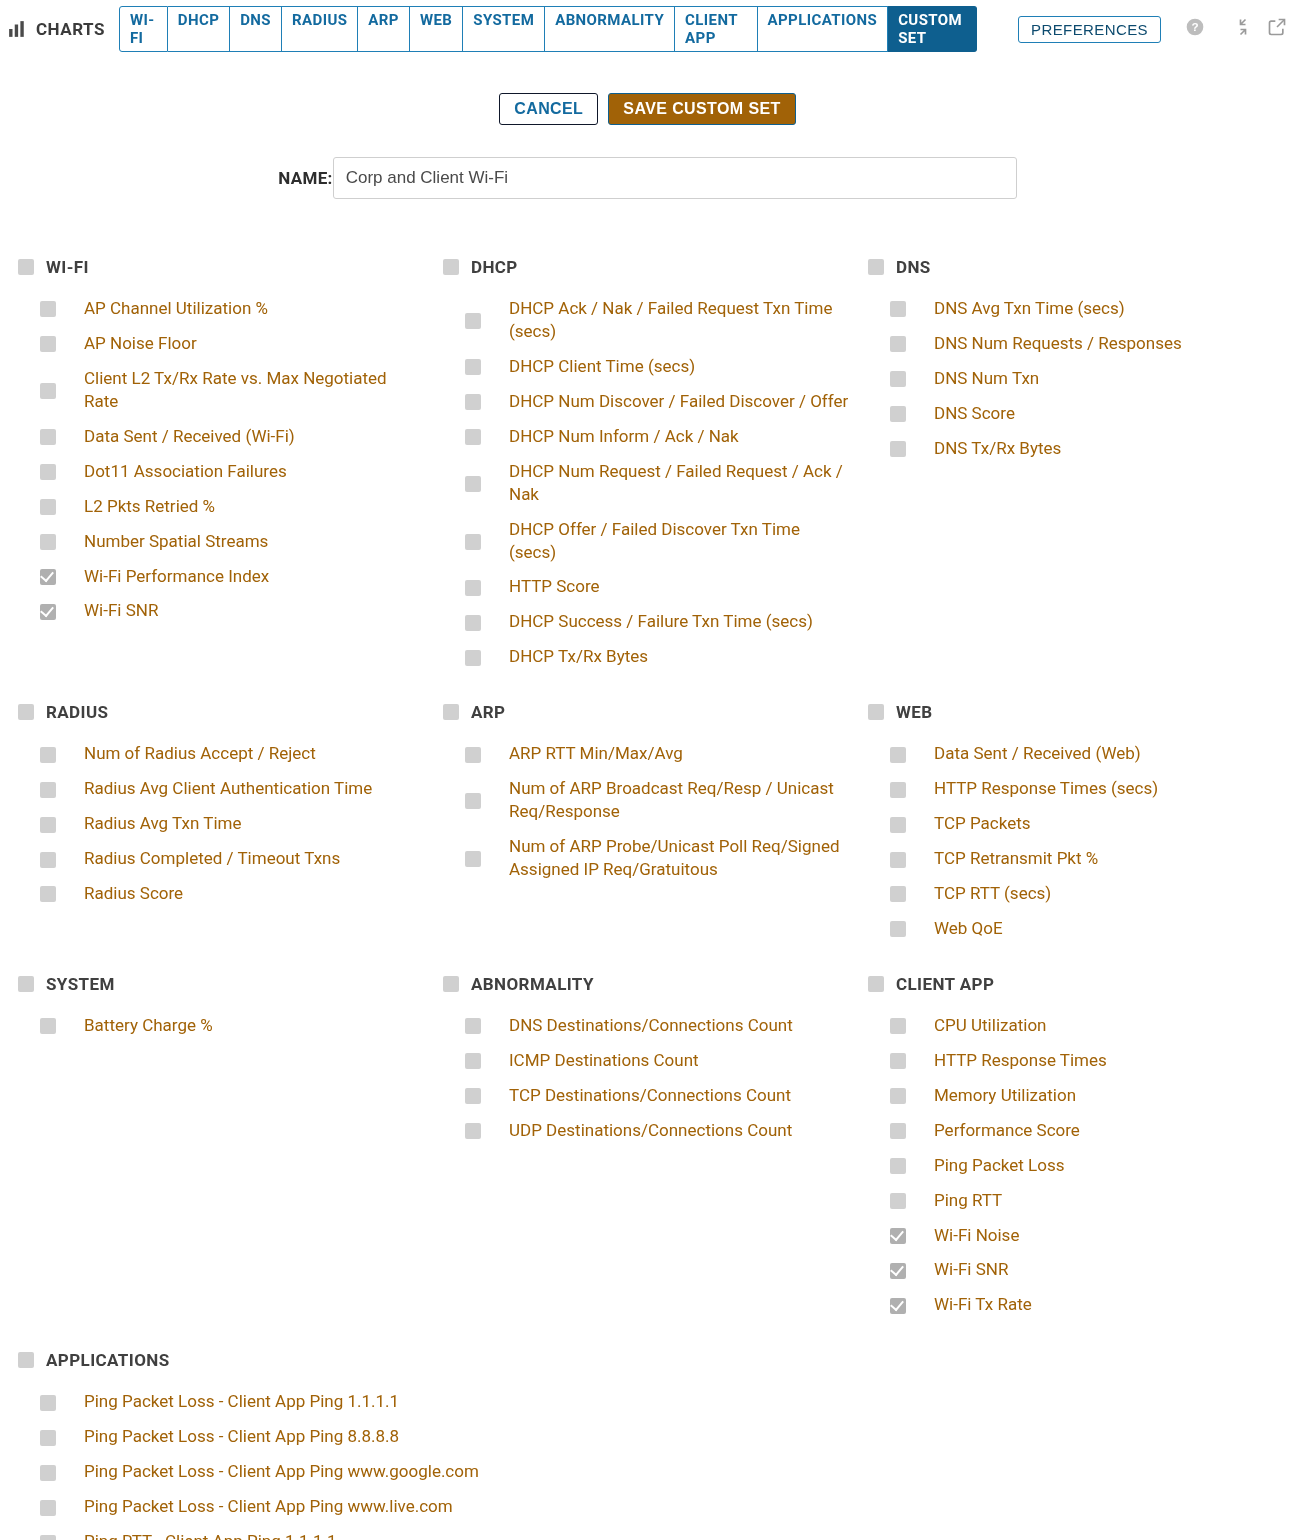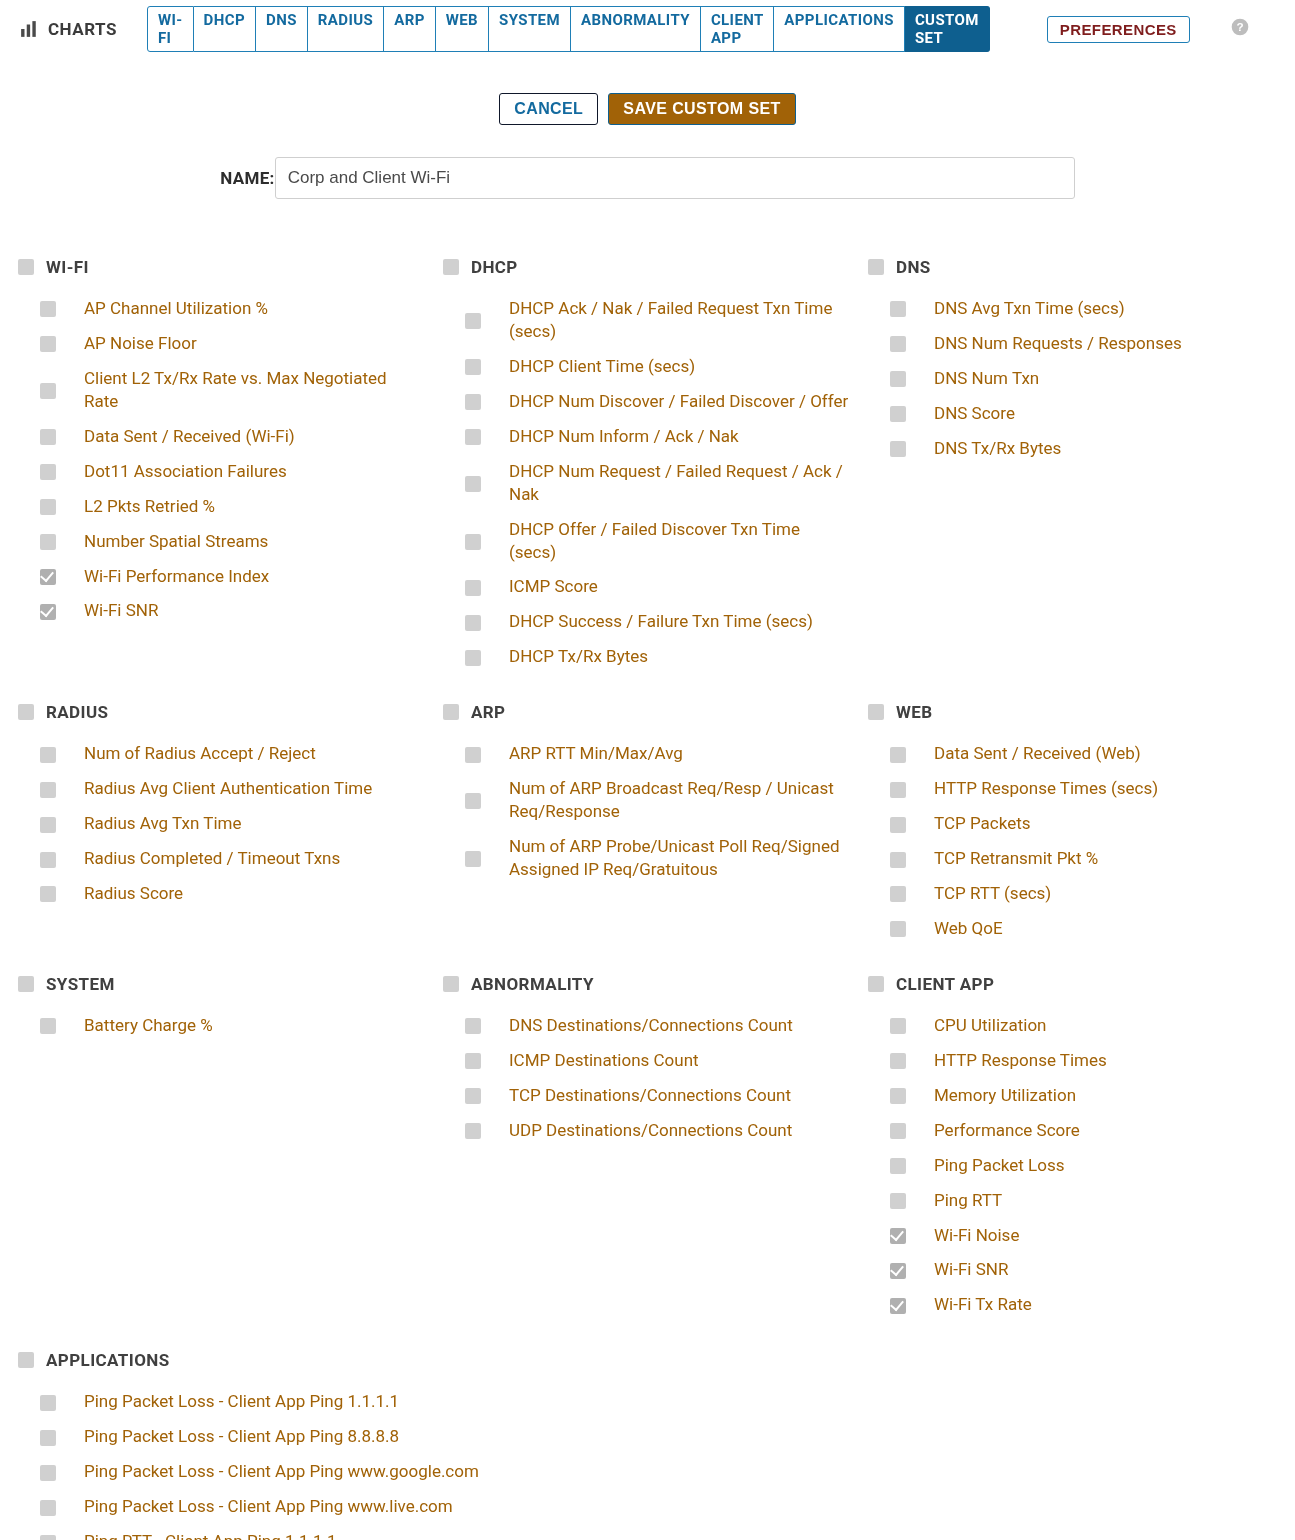--- a/index.html
+++ b/index.html
@@ -7,22 +7,22 @@
     margin: 0;
     font-family: -apple-system, BlinkMacSystemFont, "Segoe UI", Roboto, "Helvetica Neue", Arial, sans-serif;
     background: #fff;
     color: #4a4a4a;
     font-size: 17px;
     width: 1295px;
   }
   .top-bar {
     display: flex;
     align-items: center;
-    padding: 6px 8px 6px 20px;
-    gap: 30px;
+    padding: 6px 8px 6px 8px;
+    gap: 14px;
   }
   .charts-label {
     display: flex;
     align-items: center;
     gap: 10px;
     color: #3b3b3b;
     font-weight: 700;
     font-size: 17px;
     letter-spacing: .5px;
   }
@@ -43,22 +43,22 @@
     padding: 4px 10px;
     cursor: pointer;
     background: #fff;
   }
   .tab + .tab { border-left: none; }
   .tab:first-child { border-top-left-radius: 3px; border-bottom-left-radius: 3px; }
   .tab:last-child { border-top-right-radius: 3px; border-bottom-right-radius: 3px; }
   .tab.active { background: #0e5f8f; border-color: #0e5f8f; color: #fff; }
   .prefs-btn {
     border: 1px solid #1f7fb6;
-    color: #7f1d1d;
-    font-weight: 700;
+    color: #0c4a6e;
+    font-weight: 400;
     font-size: 15px;
     letter-spacing: .4px;
     padding: 4px 12px;
     cursor: pointer;
     background: #fff;
     border-radius: 3px;
     margin-left: 27px;
   }
   .help-icon {
     color: #bdbdbd;
@@ -83,21 +83,21 @@
     cursor: pointer;
   }
   .btn-secondary { background:#fff; color:#136a9f; border:1px solid #0f172a; }
   .btn-primary   { background:#a16207; color:#fff; border:1px solid #0e5f8f; }
   .name-row {
     display:flex; align-items:center; justify-content:center; gap:0;
     padding: 12px 0 20px;
   }
   .name-label { font-weight:700; font-size:17px; color:#2d2d2d; letter-spacing:.3px; }
   .name-input {
-    width: 800px;
+    width: 684px;
     padding: 10px 12px;
     border: 1px solid #cfcfcf;
     border-radius: 3px;
     font-size: 17px;
     color:#4a4a4a;
   }
   .grid {
     display: grid;
     grid-template-columns: repeat(3, 1fr);
     column-gap: 18px;
@@ -256,21 +256,21 @@
       <div class="item">
         <span class="cbox"></span>
         <span>DHCP Num Request / Failed Request / Ack / Nak</span>
       </div>
       <div class="item">
         <span class="cbox"></span>
         <span>DHCP Offer / Failed Discover Txn Time (secs)</span>
       </div>
       <div class="item">
         <span class="cbox"></span>
-        <span>ICMP Score</span>
+        <span>HTTP Score</span>
       </div>
       <div class="item">
         <span class="cbox"></span>
         <span>DHCP Success / Failure Txn Time (secs)</span>
       </div>
       <div class="item">
         <span class="cbox"></span>
         <span>DHCP Tx/Rx Bytes</span>
       </div>
     </div>

